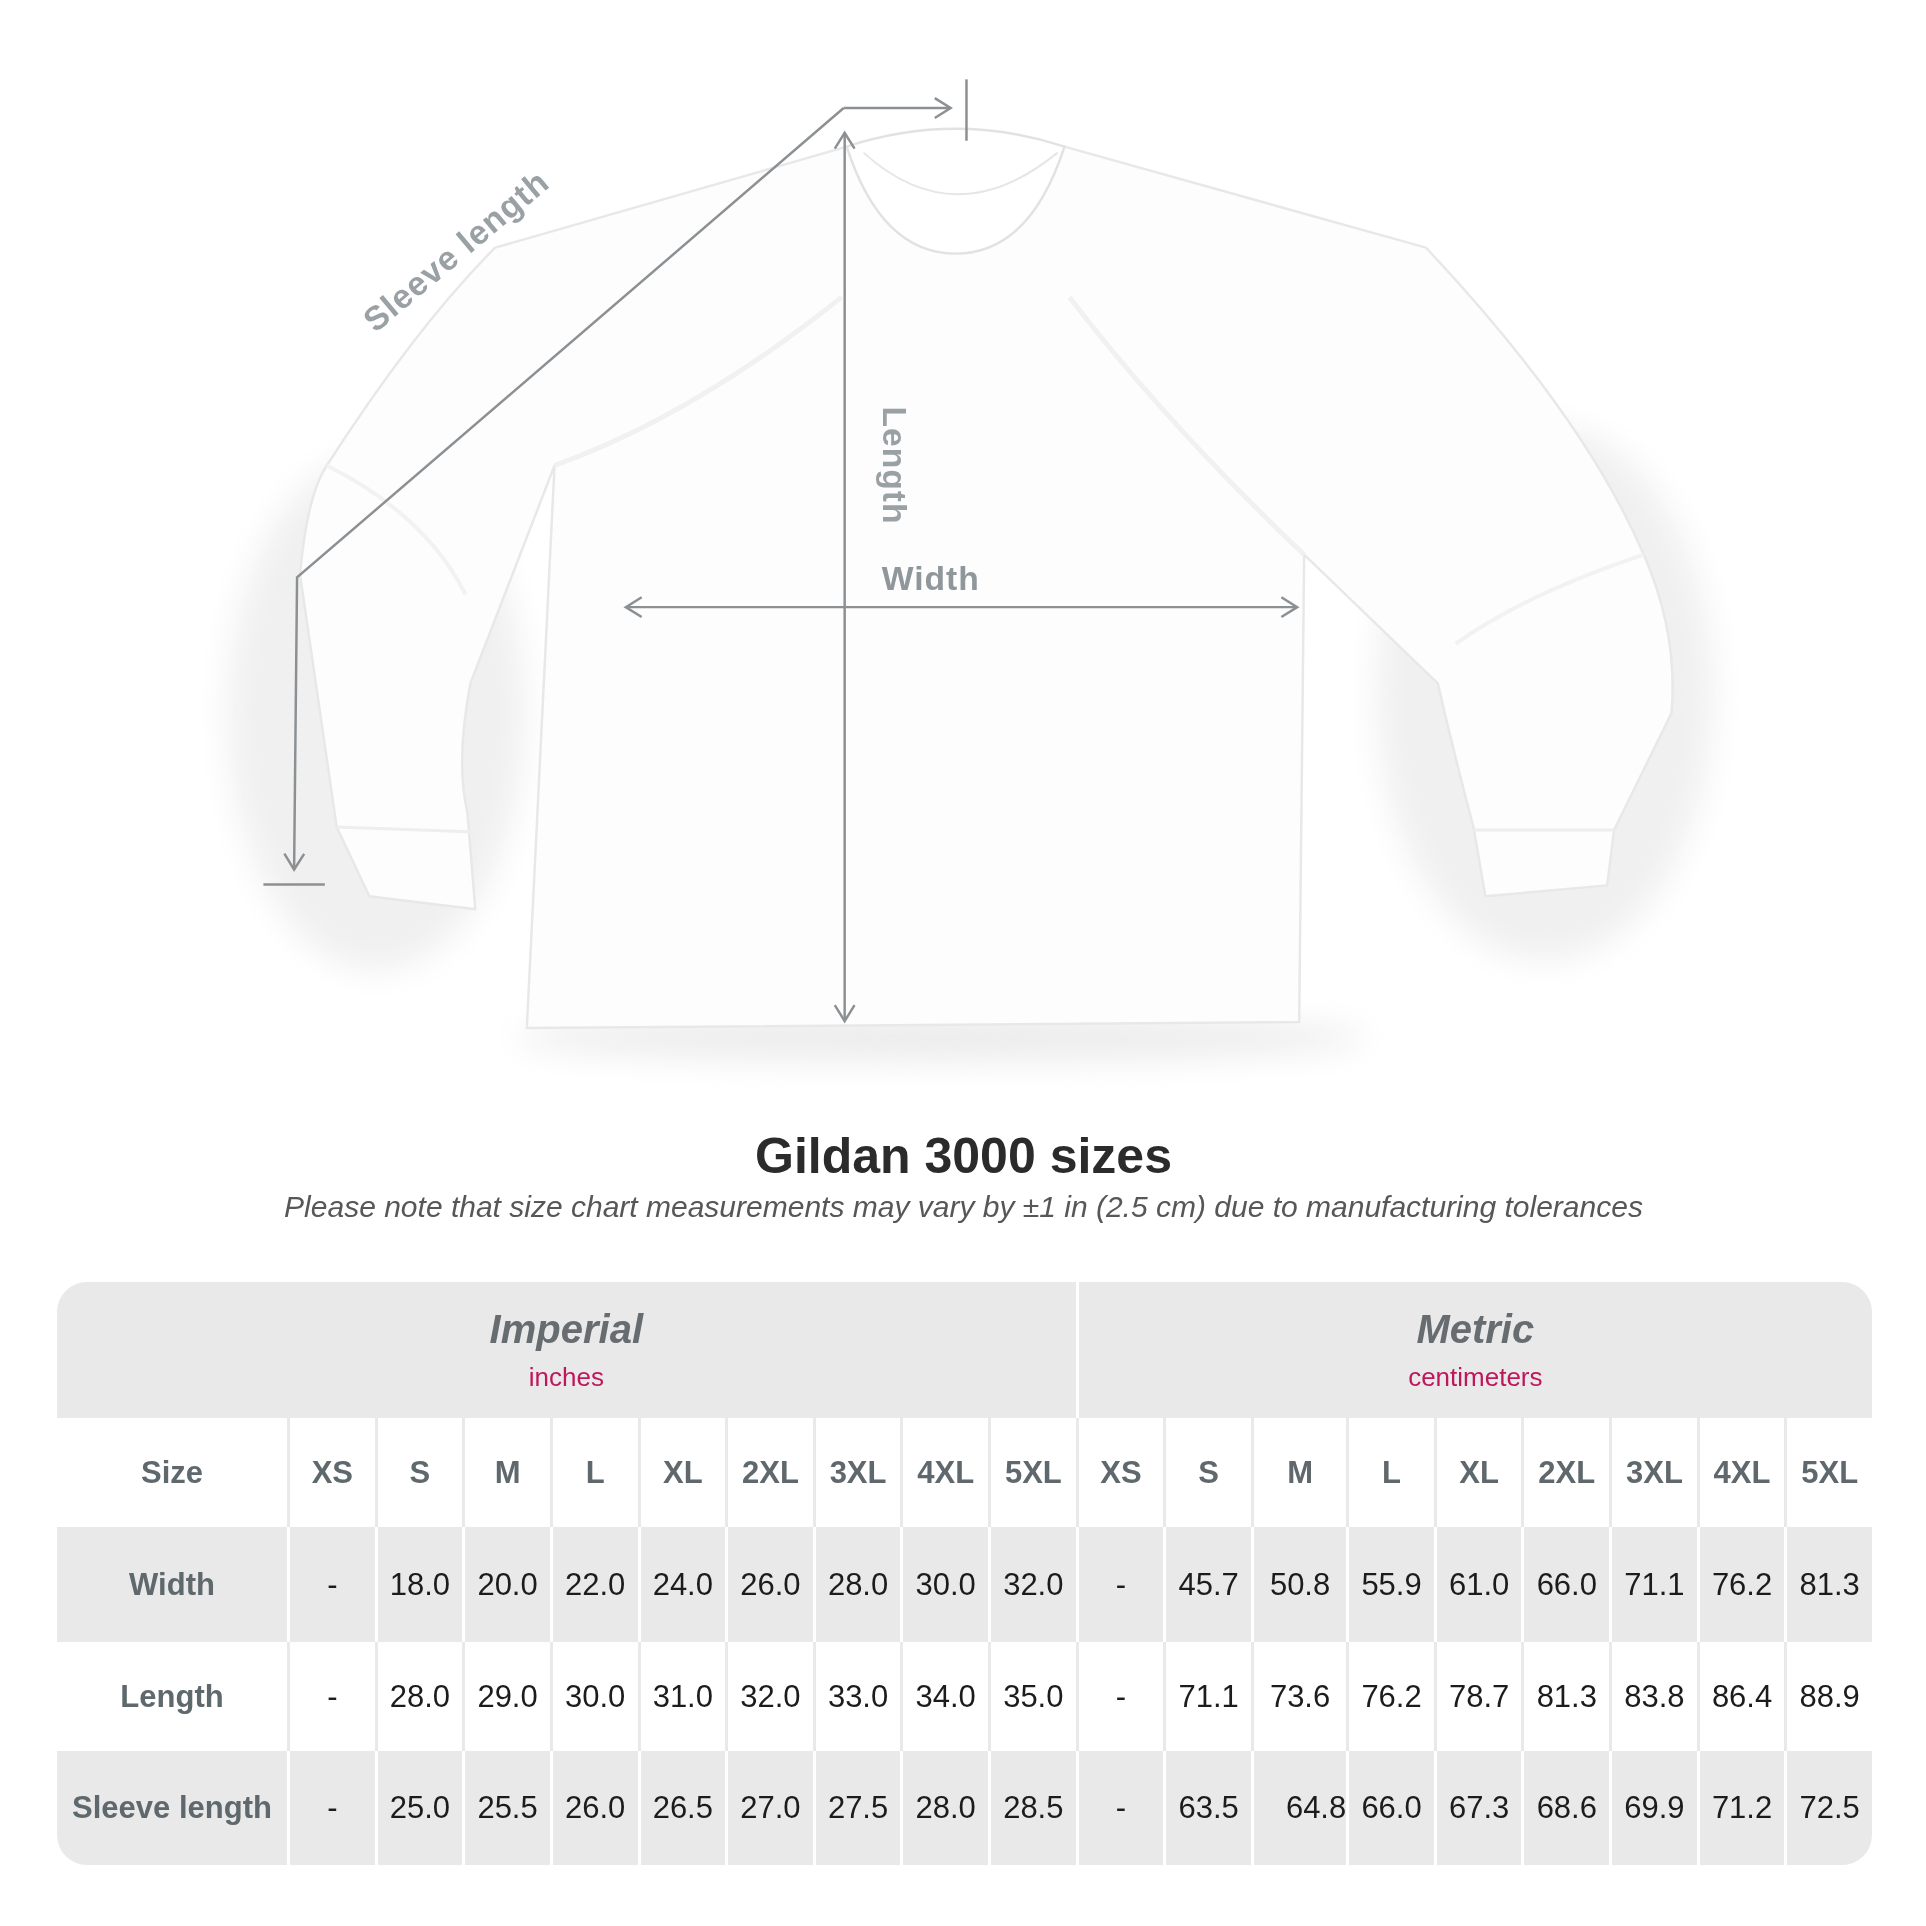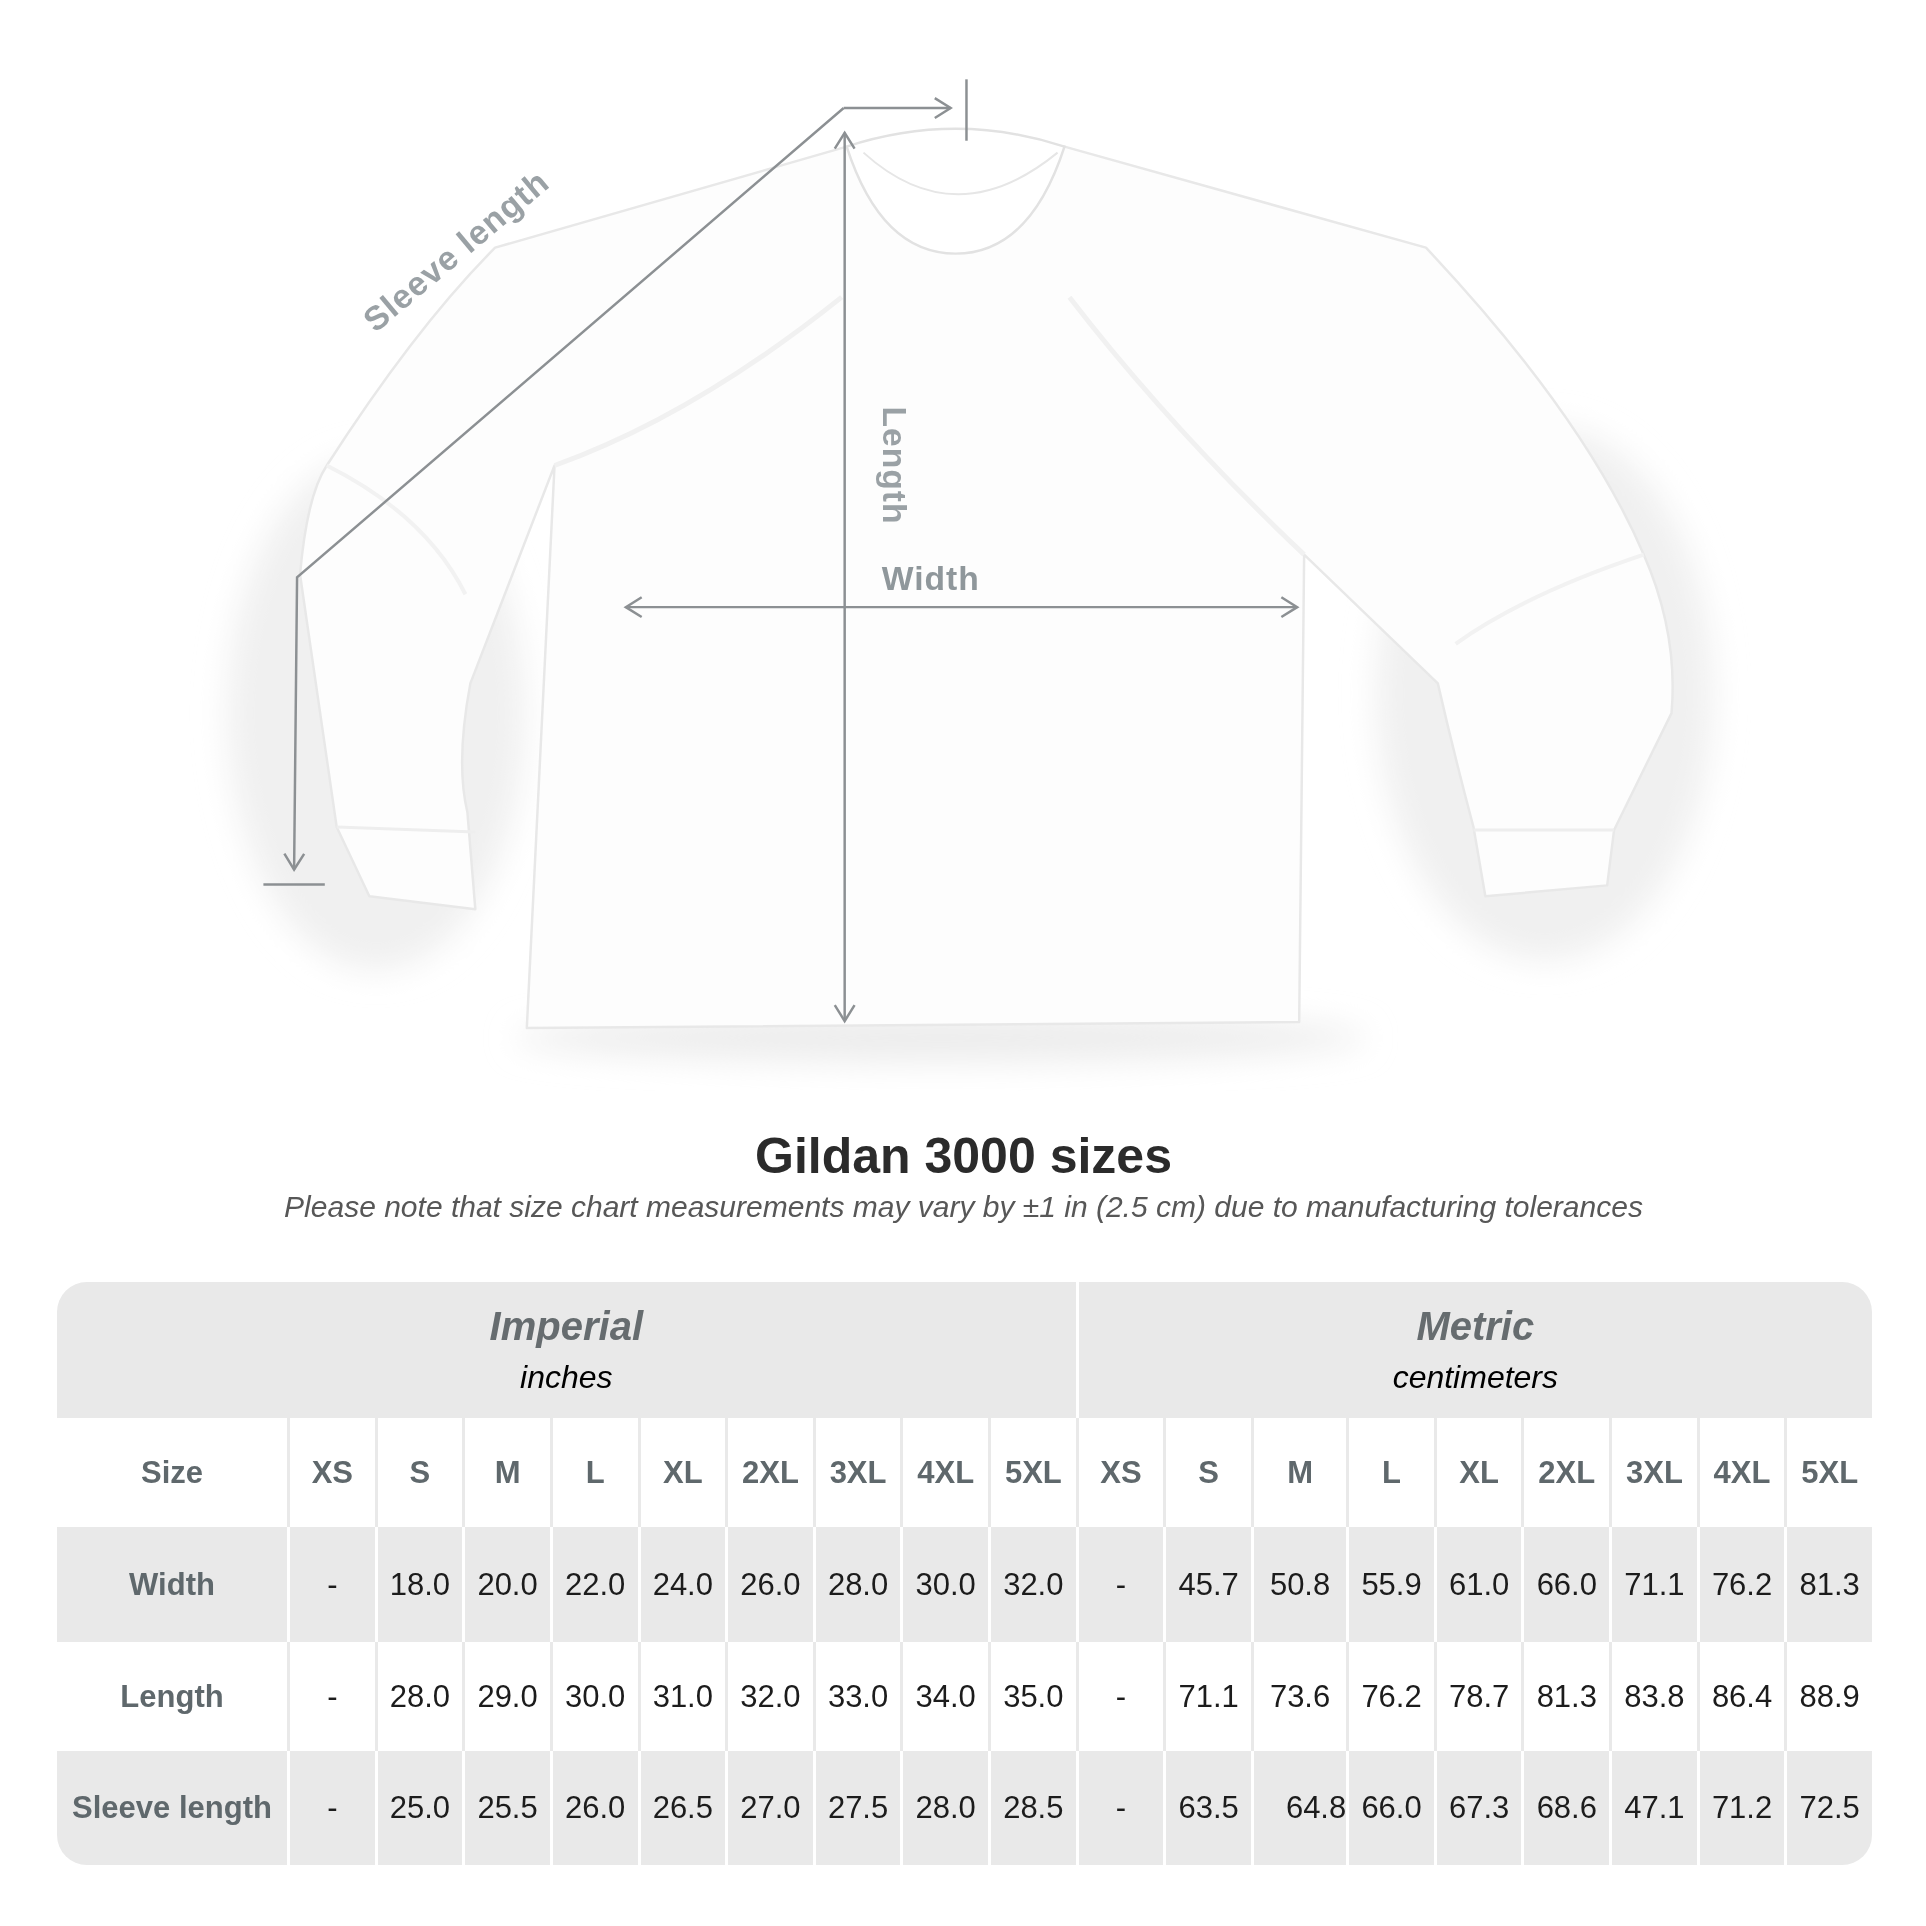--- a/index.html
+++ b/index.html
@@ -22,21 +22,21 @@
   .bg-gray{background:#e9e9e9;}
   .bg-white{background:#ffffff;}
   .sep-white{border-left:3px solid #ffffff;}
   .sep-light{border-left:3px solid #e9e9e9;}
   .head{font-weight:bold;color:#5f686c;font-size:31px;}
   .rowlabel{font-weight:bold;color:#5f686c;font-size:31px;}
   .val{color:#1c1c1c;font-size:31px;}
   .band{background:#e9e9e9;display:flex;flex-direction:column;align-items:center;
         justify-content:center;gap:10px;}
   .band-label{font-size:40px;font-weight:bold;font-style:italic;color:#666c6f;}
-  .band-sub{font-size:32px;font-style:italic;color:#000000;}
+  .band-sub{font-size:26px;color:#be185d;}
   .corner-tl{border-top-left-radius:30px;}
   .corner-tr{border-top-right-radius:30px;}
   .corner-bl{border-bottom-left-radius:30px;}
   .corner-br{border-bottom-right-radius:30px;}
 </style>
 </head>
 <body>
 
 <div class="page">
 
@@ -174,19 +174,19 @@
       <div class="cell bg-gray val sep-white" style="grid-area: 5 / 7;">27.0</div>
       <div class="cell bg-gray val sep-white" style="grid-area: 5 / 8;">27.5</div>
       <div class="cell bg-gray val sep-white" style="grid-area: 5 / 9;">28.0</div>
       <div class="cell bg-gray val sep-white" style="grid-area: 5 / 10;">28.5</div>
       <div class="cell bg-gray val sep-white" style="grid-area: 5 / 11;">-</div>
       <div class="cell bg-gray val sep-white" style="grid-area: 5 / 12;">63.5</div>
       <div class="cell bg-gray val sep-white" style="grid-area: 5 / 13; padding-left: 32px;">64.8</div>
       <div class="cell bg-gray val sep-white" style="grid-area: 5 / 14;">66.0</div>
       <div class="cell bg-gray val sep-white" style="grid-area: 5 / 15;">67.3</div>
       <div class="cell bg-gray val sep-white" style="grid-area: 5 / 16;">68.6</div>
-      <div class="cell bg-gray val sep-white" style="grid-area: 5 / 17;">47.1</div>
+      <div class="cell bg-gray val sep-white" style="grid-area: 5 / 17;">69.9</div>
       <div class="cell bg-gray val sep-white" style="grid-area: 5 / 18;">71.2</div>
       <div class="cell bg-gray val sep-white corner-br" style="grid-area: 5 / 19;">72.5</div>
     </div>
 
 </div>
 
 
 </body></html>

